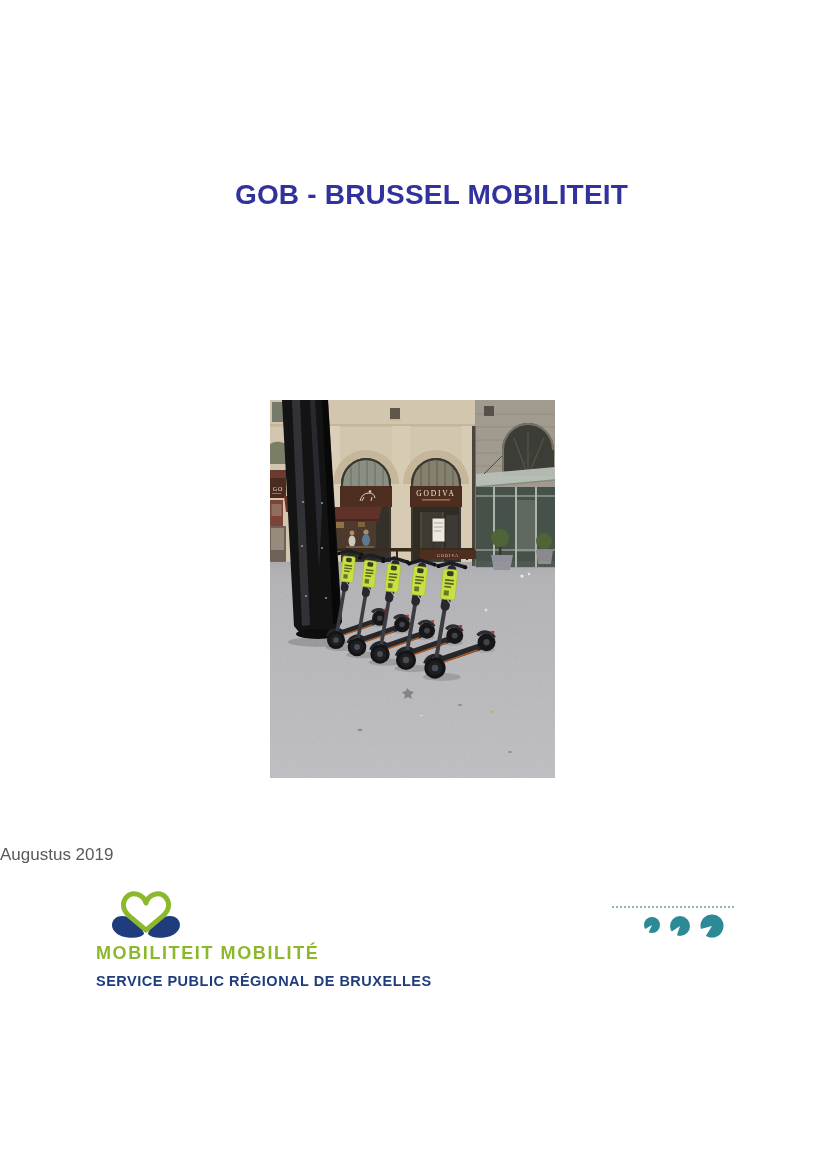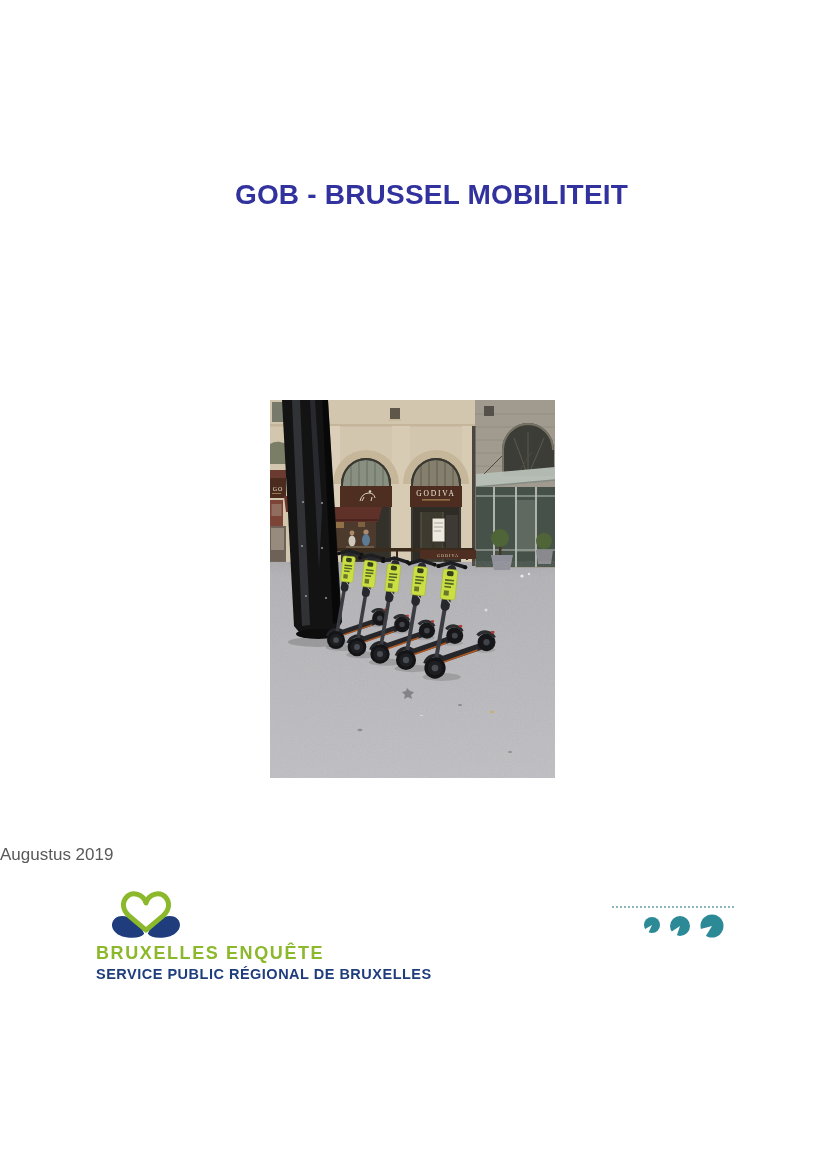--- a/index.html
+++ b/index.html
@@ -37,21 +37,21 @@
   }
   .bm-logo{position:absolute;left:96px;top:884px;width:400px;}
   .bm-icon{margin-left:12px;display:block;}
   .bm-name{
     margin-top:3px;
     font-size:18px;font-weight:bold;letter-spacing:1.6px;
     color:var(--bm-green,#8CB82B);
     white-space:nowrap;
   }
   .bm-tagline{
-    margin-top:2px;
+    margin-top:9px;
     font-size:14.5px;font-weight:bold;letter-spacing:0.5px;
     color:var(--bm-blue,#1F3D7D);
     white-space:nowrap;
   }
   .brat-logo{position:absolute;left:612px;top:899px;width:126px;}
   .brat-name{
     font-size:46px;font-weight:bold;line-height:0.95;
     letter-spacing:1px;padding-left:4px;
     color:var(--brat-teal,#2B8A96);
   }
@@ -266,21 +266,21 @@
   </div>
 
   <div class="date">Augustus 2019</div>
 
   <div class="bm-logo">
     <svg class="bm-icon" width="76" height="56" viewBox="0 0 84 60">
       <path d="M40,54 C34,38 16,30 8,37 C0,44 6,56 20,58 C30,59.5 37,58 40,54 Z" style="fill:var(--bm-blue,#1F3D7D)"></path>
       <path d="M44,54 C50,38 68,30 76,37 C84,44 78,56 64,58 C54,59.5 47,58 44,54 Z" style="fill:var(--bm-blue,#1F3D7D)"></path>
       <path d="M42,20 C39,10 27,7 21,13 C15,19 16,28 23,34 L42,50 L61,34 C68,28 69,19 63,13 C57,7 45,10 42,20 Z" style="fill:#ffffff;stroke:var(--bm-green,#8CB82B);stroke-width:5.5;stroke-linejoin:round"></path>
     </svg>
-    <div class="bm-name">BRUXELLES ENQUÊTE</div>
+    <div class="bm-name">MOBILITEIT MOBILITÉ</div>
     <div class="bm-tagline">SERVICE PUBLIC RÉGIONAL DE BRUXELLES</div>
   </div>
 
   <div class="brat-logo">
     <div class="brat-divider"></div>
     <svg class="brat-blobs" width="124" height="32" viewBox="0 0 124 32">
       <circle cx="40" cy="14" r="8" style="fill:var(--brat-teal,#2B8A96)"></circle>
       <polygon points="40,14 28,21 35,25" fill="#ffffff"></polygon>
       <circle cx="68" cy="15" r="10" style="fill:var(--brat-teal,#2B8A96)"></circle>
       <polygon points="68,15 56,23 64,27" fill="#ffffff"></polygon>

